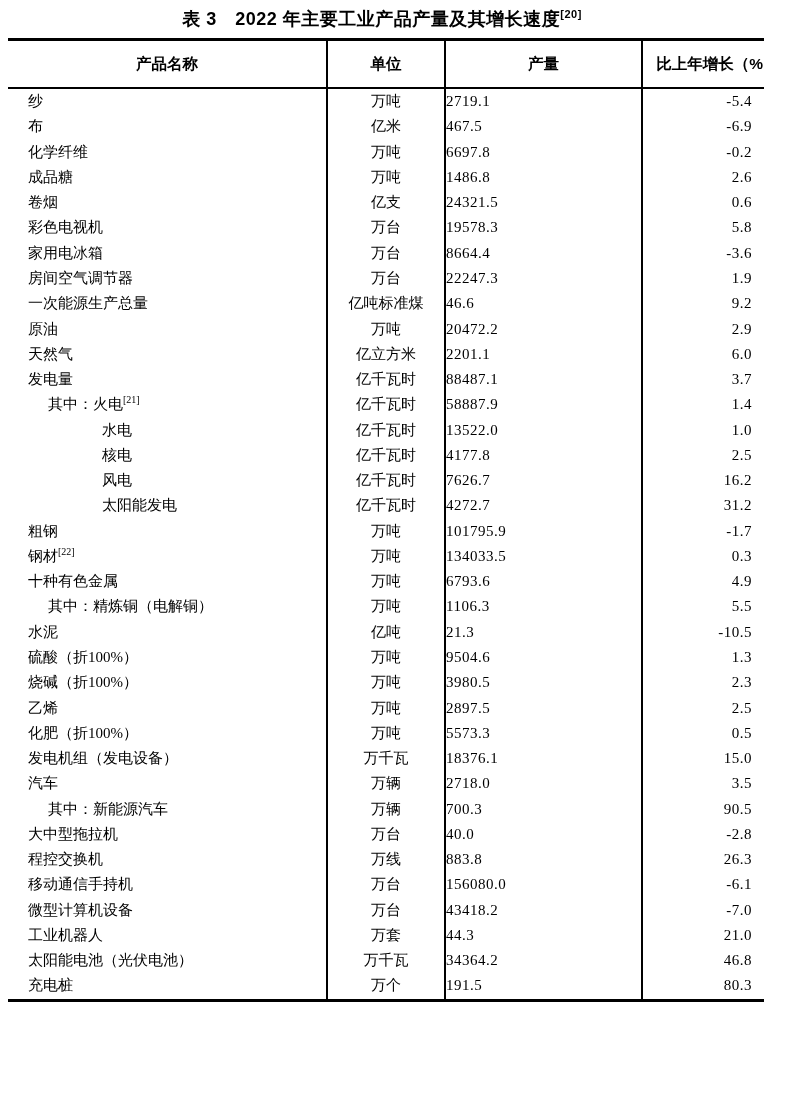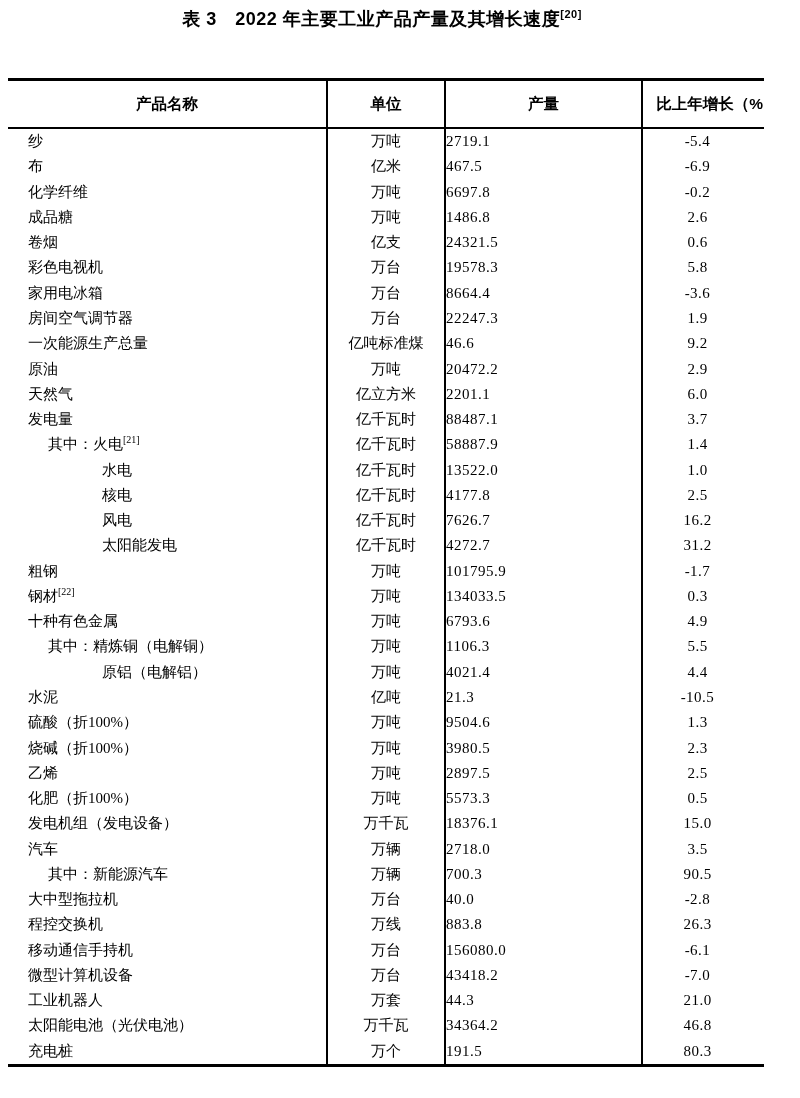--- a/index.html
+++ b/index.html
@@ -30,21 +30,20 @@
   }
   table.main {
     position: absolute;
     top: 38px;
     left: 8px;
     width: 784px;
     border-collapse: collapse;
     table-layout: fixed;
     border-top: 3px solid #000000;
     border-bottom: 3px solid #000000;
-    margin-top: 40px;
   }
   thead th {
     height: 46px;
     font-family: "Liberation Sans", "DejaVu Sans", sans-serif;
     font-weight: bold;
     font-size: 15.5px;
     text-align: center;
     vertical-align: middle;
     border-bottom: 2px solid #000000;
     padding: 0;
@@ -58,21 +57,21 @@
     white-space: nowrap;
     overflow: hidden;
   }
   td.c-name { text-align: left; }
   td.c-name sup { font-size: 10px; line-height: 0; }
   td.indent-0 { padding-left: 20px; }
   td.indent-1 { padding-left: 40px; }
   td.indent-2 { padding-left: 94px; }
   td.c-unit { text-align: center; }
   td.c-output { padding-right: 50px; letter-spacing: 0.5px; }
-  td.c-growth { text-align: center; padding-right: 40px; letter-spacing: 0.5px; }
+  td.c-growth { text-align: right; padding-right: 40px; letter-spacing: 0.5px; }
 </style>
 </head>
 <body>
 
 <div class="page">
   <div class="doc-title">
     <span>表 3　2022 年主要工业产品产量及其增长速度</span><sup>[20]</sup>
   </div>
   <table class="main">
     <colgroup>
@@ -210,26 +209,20 @@
           <td class="c-output v">6793.6</td>
           <td class="c-growth">4.9</td>
         </tr>
         <tr>
           <td class="c-name v indent-1"><span>其中：精炼铜（电解铜）</span></td>
           <td class="c-unit v">万吨</td>
           <td class="c-output v">1106.3</td>
           <td class="c-growth">5.5</td>
         </tr>
         <tr>
-          <td class="c-name v indent-2"><span>原铝（电解铝）</span></td>
-          <td class="c-unit v">万吨</td>
-          <td class="c-output v">4021.4</td>
-          <td class="c-growth">4.4</td>
-        </tr>
-        <tr>
           <td class="c-name v indent-0"><span>水泥</span></td>
           <td class="c-unit v">亿吨</td>
           <td class="c-output v">21.3</td>
           <td class="c-growth">-10.5</td>
         </tr>
         <tr>
           <td class="c-name v indent-0"><span>硫酸（折100%）</span></td>
           <td class="c-unit v">万吨</td>
           <td class="c-output v">9504.6</td>
           <td class="c-growth">1.3</td>

